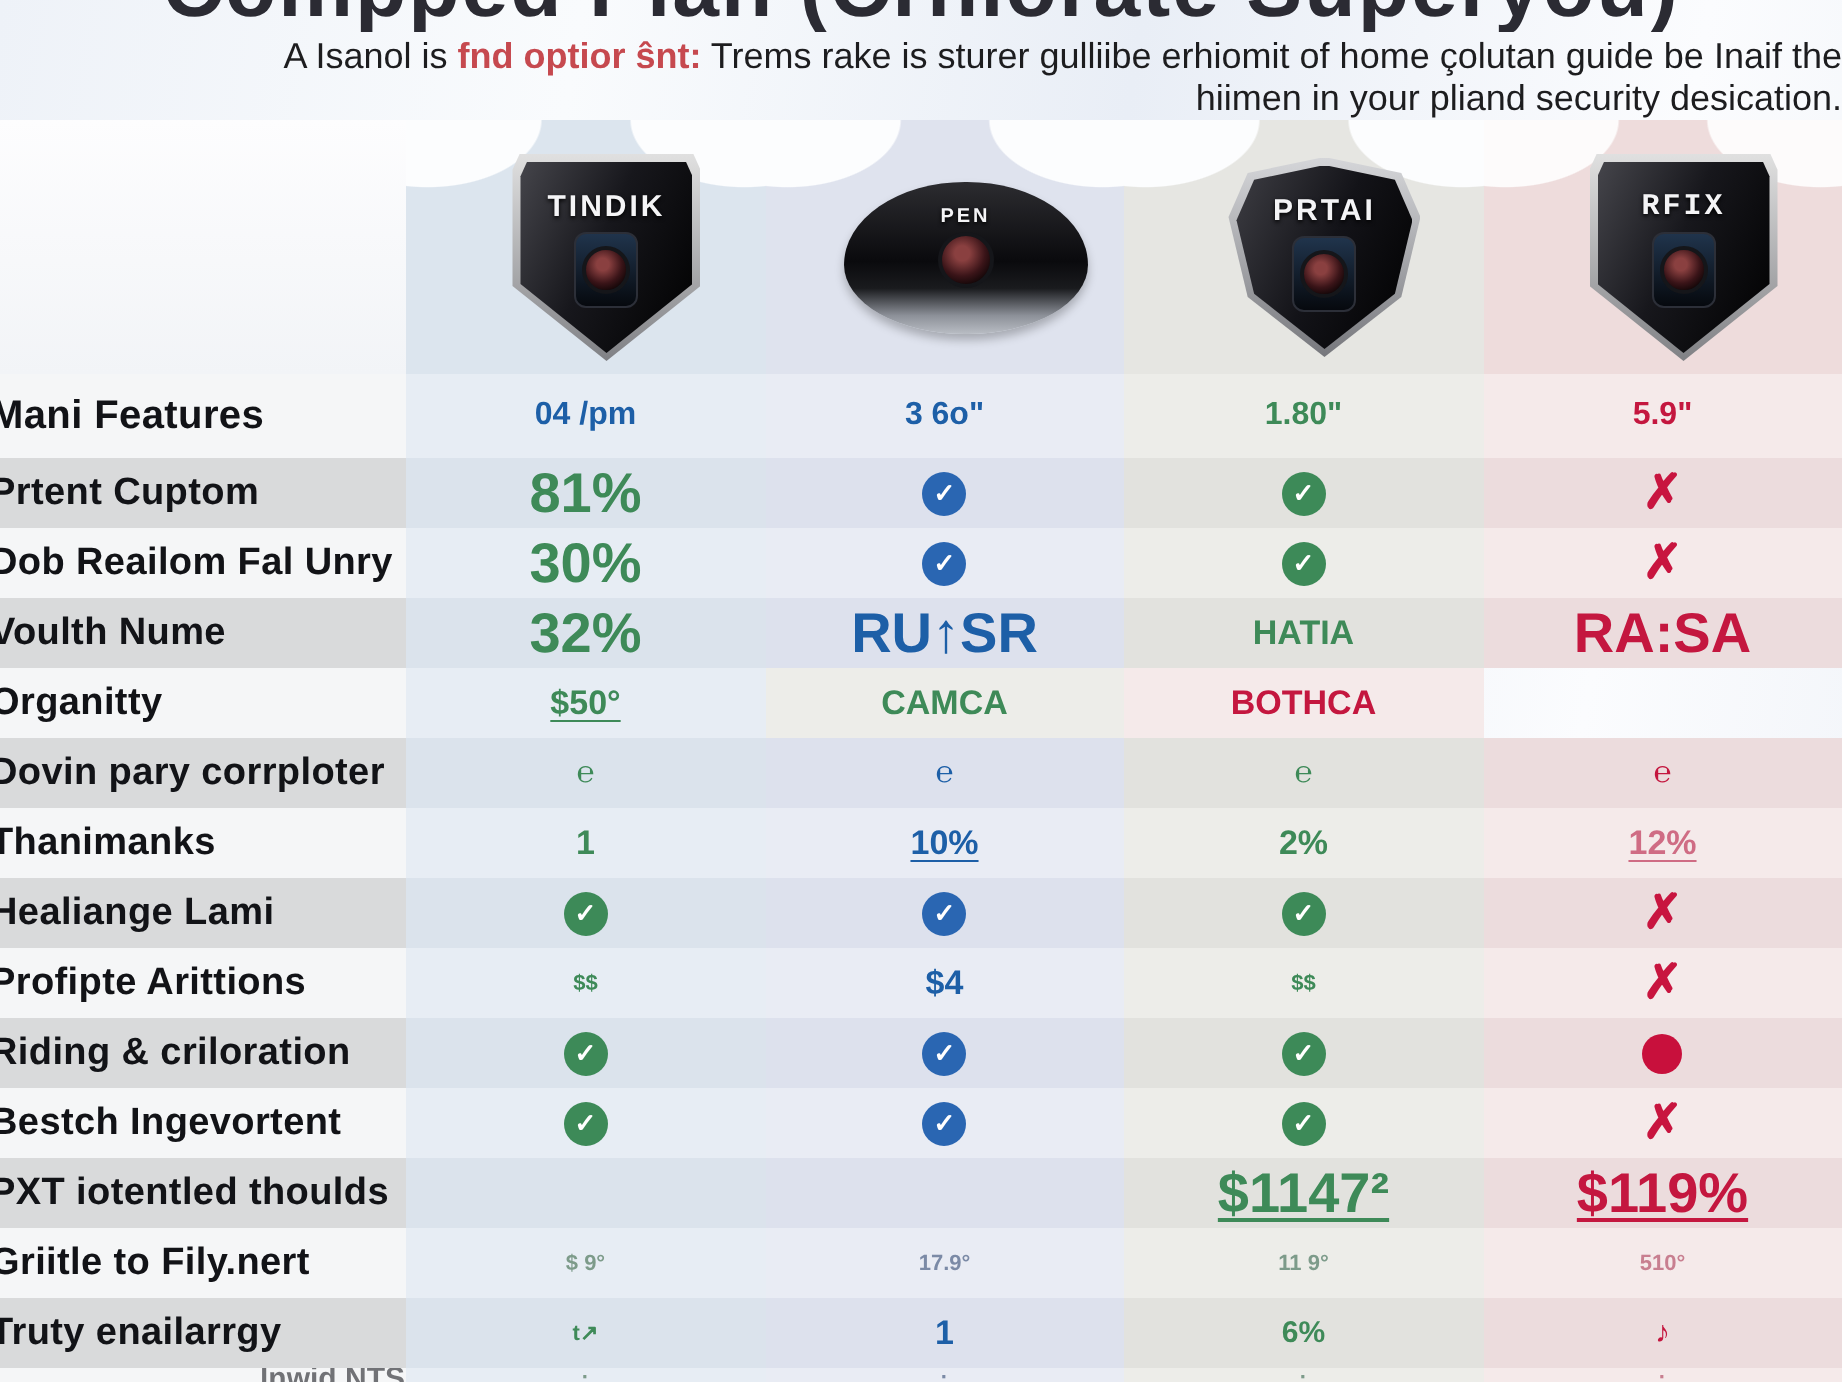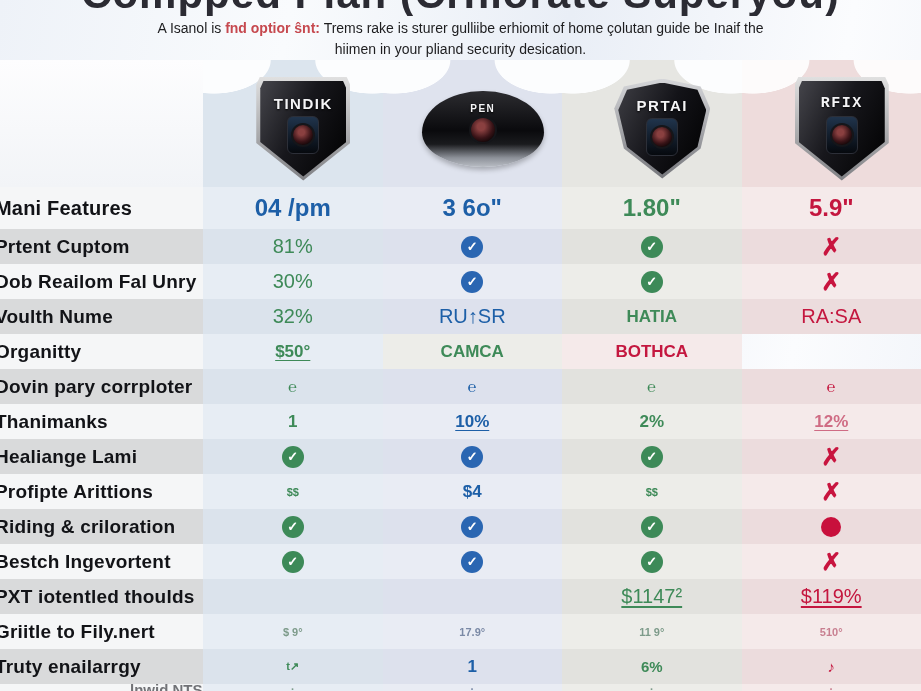--- a/index.html
+++ b/index.html
@@ -2,21 +2,21 @@
 <html><head>
 <meta charset="utf-8">
 <style>
   html,body{margin:0;padding:0;}
   body{font-family:"Liberation Sans", sans-serif;}
   #page{width:921px;height:691px;overflow:hidden;position:relative;
     background:linear-gradient(100deg,#eef2f8 0%,#f9fbfd 28%,#e9eef6 55%,#fbfcfe 82%,#f1f4f9 100%);}
   
   .title-clip{height:16px;overflow:hidden;text-align:center;}
   .title-text{font-size:42px;font-weight:700;color:#2b2b33;letter-spacing:1px;margin-top:-30px;white-space:nowrap;}
-  .subtitle{width:100%;text-align:center;font-size:14px;line-height:21px;color:#1d1d1f;font-weight:500;padding-top:2px;height:42px;}
+  .subtitle{width:100%;text-align:right;font-size:18px;line-height:21px;color:#1d1d1f;font-weight:500;padding-top:2px;height:42px;}
   .subtitle .red{color:#c6494f;font-weight:600;}
   
   .grid-row{display:grid;grid-template-columns:203px repeat(4,1fr);}
   
   .hdr{height:127px;}
   .hdr .cell{position:relative;display:flex;align-items:center;justify-content:center;padding-top:10px;padding-left:21px;}
   .hdr .lblcell{background:linear-gradient(180deg,#fdfdfe,#f2f4f7);}
   .wave{background-repeat:no-repeat;}
   .h1{background:
       radial-gradient(55% 46% at 6% 0%,#fcfdfe 57%,rgba(252,253,254,0) 58%),
@@ -64,22 +64,22 @@
   .trow .lblcell{justify-content:flex-start;}
   .lbl{font-size:19px;font-weight:600;color:#121317;white-space:nowrap;margin-left:-5px;letter-spacing:.2px;}
   .emph .lbl{font-size:20px;font-weight:700;}
   
   .r0 .b0{background:#f5f6f7}.r0 .b1{background:#e7edf4}.r0 .b2{background:#e9ecf4}.r0 .b3{background:#ededE9}.r0 .b4{background:#f5eaea}
   .r1 .b0{background:#d9dadb}.r1 .b1{background:#dbe3ec}.r1 .b2{background:#dde1ed}.r1 .b3{background:#e2e2de}.r1 .b4{background:#ecdcdd}
   
   .val{white-space:nowrap;}
   .c-green{color:#3e8a58}.c-blue{color:#1d5fa7}.c-red{color:#c4173f}.c-pink{color:#cf6c84}
   .c-fgreen{color:#7d9b8a}.c-fblue{color:#7b8aa6}.c-fred{color:#c87f90}
-  .s-xl{font-size:24px;font-weight:700;}
-  .s-lg{font-size:20px;font-weight:400;}
+  .s-xl{font-size:16px;font-weight:700;}
+  .s-lg{font-size:28px;font-weight:700;}
   .s-md{font-size:17px;font-weight:700;}
   .s-sm{font-size:15px;font-weight:600;}
   .s-xs{font-size:11px;font-weight:600;}
   .u{text-decoration:underline;text-underline-offset:3px;}
   .chk{width:22px;height:22px;border-radius:50%;display:flex;align-items:center;justify-content:center;
     color:#fff;font-size:13px;font-weight:700;}
   .chk.green{background:#3d8a58}.chk.blue{background:#2a66b2}
   .cross{color:#c8153f;font-size:24px;font-weight:700;line-height:1;}
   .dot{width:20px;height:20px;border-radius:50%;background:#c8103c;}
   .partial-lbl{font-size:15px;font-weight:700;color:#3a3b40;margin-left:130px;opacity:.7;white-space:nowrap;}

